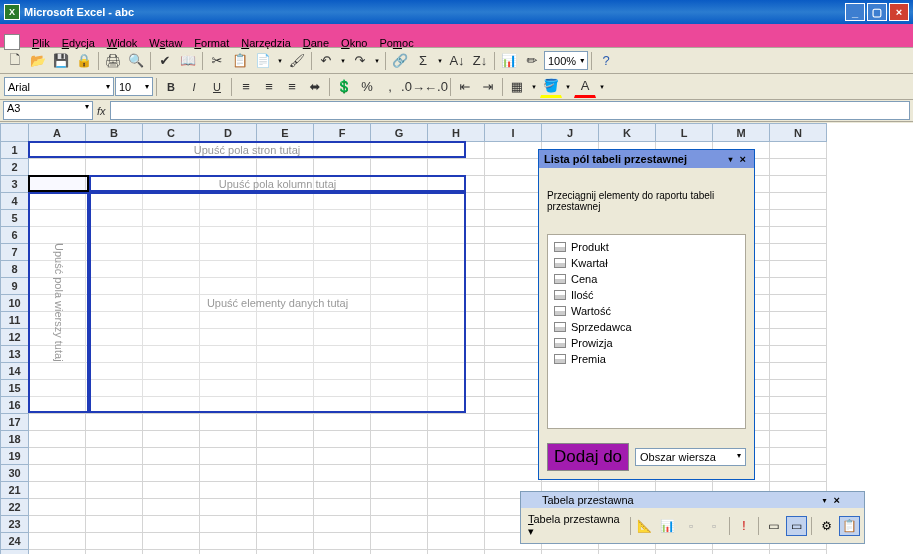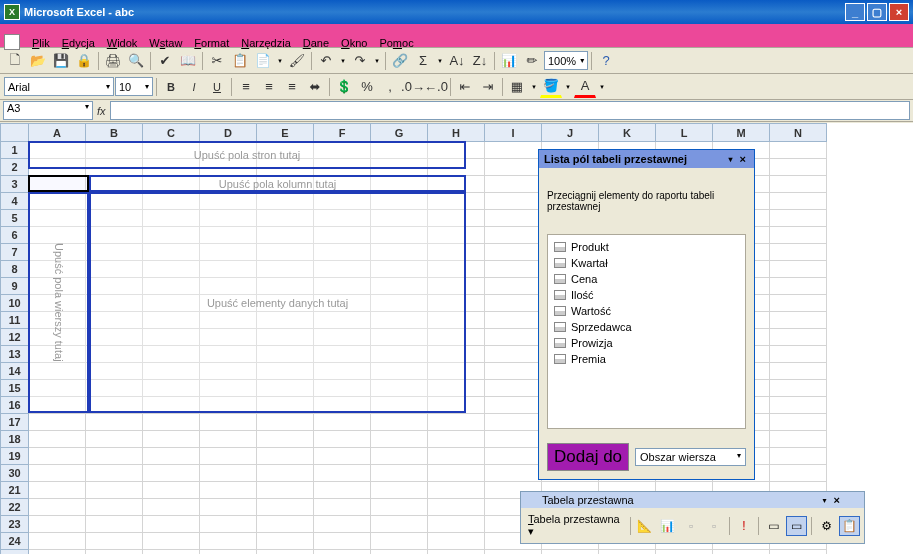--- a/index.html
+++ b/index.html
@@ -38,21 +38,21 @@
 .grid table { border-collapse: collapse; }
 .grid .colhead, .grid .rowhead, .grid .corner { background: #e4ecf7; border: 1px solid #9eb6ce; text-align: center; color: #333; }
 .grid .corner { width: 28px; height: 18px; }
 .grid .colhead { height: 18px; width: 57px; }
 .grid .rowhead { width: 28px; height: 17px; }
 .grid td.cell { border: 1px solid #d4d4d4; width: 57px; height: 17px; }
 
 
 .pivot-overlay { position: absolute; top: 141px; left: 28px; pointer-events: none; }
 .pivot-zone { position: absolute; border: 2px solid #1f3bb8; display: flex; align-items: center; justify-content: center; color: #999; background: rgba(255,255,255,0.3); }
-.pivot-zone.page { left: 0; top: 0; width: 438px; height: 28px; font-size: 11px; }
+.pivot-zone.page { left: 0; top: 0; width: 438px; height: 17px; font-size: 11px; }
 .pivot-zone.col { left: 61px; top: 34px; width: 377px; height: 17px; font-size: 11px; }
 .pivot-zone.row { left: 0; top: 51px; width: 61px; height: 221px; }
 .pivot-zone.row .vtext { writing-mode: vertical-rl; font-size: 11px; }
 .pivot-zone.data { left: 61px; top: 51px; width: 377px; height: 221px; font-size: 18px; }
 .active-cell { position: absolute; border: 2px solid #000; background: rgba(200,200,255,0.1); }
 
 
 .fieldlist { position: absolute; left: 538px; top: 149px; width: 217px; background: #ece9d8; border: 1px solid #0a5bc4; }
 .fieldlist .fl-title { background: #7a96df; color: #000; font-weight: bold; padding: 3px 5px; display: flex; align-items: center; }
 .fieldlist .fl-title .fl-dd { margin-left: auto; font-size: 8px; padding: 0 4px; cursor: pointer; }

